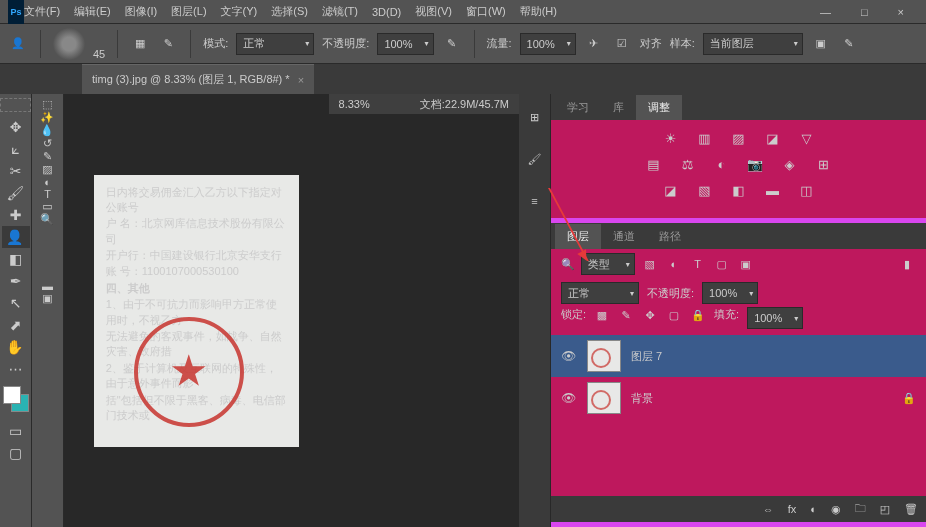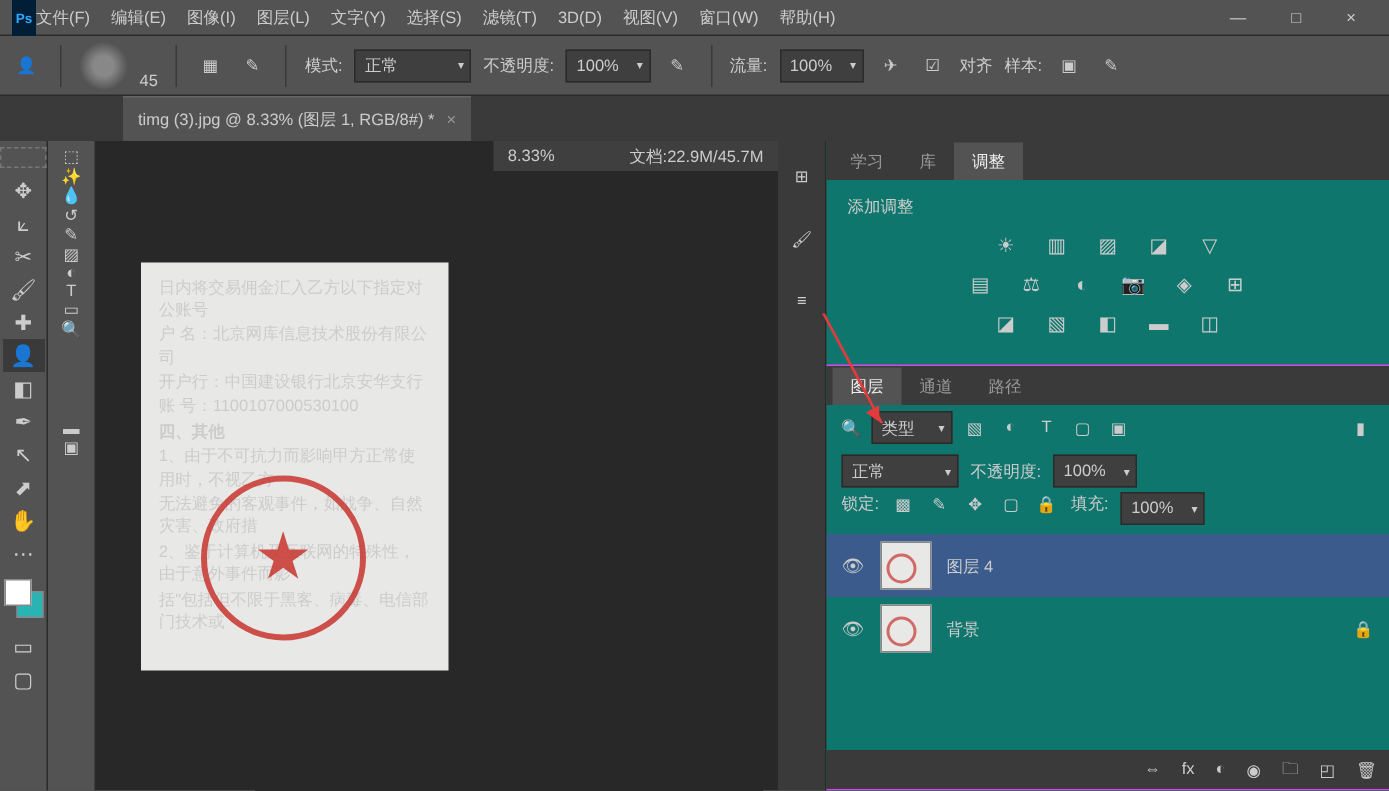--- a/index.html
+++ b/index.html
@@ -32,21 +32,21 @@
 .canvas-inner{flex:1;display:flex;align-items:center;justify-content:center;position:relative}
 .docimg{width:205px;height:272px;background:#e8e9e7;padding:10px 12px;font-size:4px;color:#333;line-height:1.4;position:relative;overflow:hidden}
 .docimg .line{display:block;margin-bottom:1px}
 .stamp{position:absolute;bottom:20px;left:40px;width:110px;height:110px;border:4px solid #c8352f;border-radius:50%;opacity:0.85}
 .stamp::before{content:"";position:absolute;top:50%;left:50%;width:35px;height:35px;background:#c8352f;transform:translate(-50%,-50%);clip-path:polygon(50% 0%,61% 35%,98% 35%,68% 57%,79% 91%,50% 70%,21% 91%,32% 57%,2% 35%,39% 35%)}
 .statusbar{height:20px;background:#3f3f3f;display:flex;align-items:center;padding:0 10px;gap:50px;font-size:10px}
 .rpanel{width:407px;background:#3a3a3a;display:flex;min-height:0}
 .rdock{width:32px;background:#3a3a3a;border-right:1px solid #282828;display:flex;flex-direction:column;align-items:center;padding-top:12px;gap:20px}
 .rdock .di{width:22px;height:22px;display:flex;align-items:center;justify-content:center}
 .rstack{flex:1;display:flex;flex-direction:column;min-height:0}
-.panel{border-bottom:1px solid #d946ef;background:#0f766e}
+.panel{border-bottom:5px solid #d946ef;background:#be185d}
 .ptabs{height:26px;background:#3a3a3a;display:flex;align-items:center;padding:0 4px;gap:0}
 .ptab{padding:5px 12px;font-size:11px;color:#999}
 .ptab.active{background:#535353;color:#eee}
 .pbody{padding:10px 14px}
 .adjtitle{margin-bottom:10px;font-size:11px}
 .adjrow{display:flex;gap:16px;justify-content:center;margin-bottom:10px}
 .adjrow span{width:18px;height:16px;display:flex;align-items:center;justify-content:center;font-size:13px}
 .layerpanel{flex:1;display:flex;flex-direction:column;min-height:0;position:relative}
 .arrow{position:absolute;top:-48px;left:-10px;width:80px;height:100px;pointer-events:none;z-index:10}
 .arrow::after{content:"";position:absolute;top:13px;left:7px;width:65px;height:73px;border-left:2px solid #e63a3a;transform:skewX(28deg);transform-origin:top left}
@@ -108,20 +108,23 @@
   <div class="tinybtn">✎</div>
   <div class="sep"></div>
   <span>流量:</span>
   <div class="dropdown sm">
       <span>100%</span>
     </div>
   <div class="tinybtn">✈</div>
   <div class="tinybtn">☑</div>
   <span>对齐</span>
   <span>样本:</span>
+  <div class="dropdown" style="min-width:100px">
+      <span>当前图层</span>
+    </div>
   <div class="tinybtn">▣</div>
   <div class="tinybtn">✎</div>
 </div>
 
 <div class="tabbar">
   <div class="doctab">
     <span>timg (3).jpg @ 8.33% (图层 1, RGB/8#) *</span>
     <span class="x">×</span>
   </div>
 </div>
@@ -193,21 +196,20 @@
       <div class="di">≡</div>
     </div>
     <div class="rstack">
       <div class="panel">
         <div class="ptabs">
           <div class="ptab">学习</div>
           <div class="ptab">库</div>
           <div class="ptab active">调整</div>
         </div>
         <div class="pbody">
-          <div class="adjtitle">添加调整</div>
           <div class="adjrow">
             <span>☀</span>
             <span>▥</span>
             <span>▨</span>
             <span>◪</span>
             <span>▽</span>
           </div>
           <div class="adjrow">
             <span>▤</span>
             <span>⚖</span>
@@ -263,21 +265,21 @@
           <span class="ic">🔒</span>
           <span>填充:</span>
           <div class="dropdown sm">
               <span>100%</span>
             </div>
         </div>
         <div class="layers">
           <div class="layer sel">
             <span class="eye">👁</span>
             <div class="thumb"></div>
-            <span>图层 4</span>
+            <span>图层 7</span>
           </div>
           <div class="layer">
             <span class="eye">👁</span>
             <div class="thumb"></div>
             <span>背景</span>
             <span class="lockic">🔒</span>
           </div>
         </div>
         <div class="lbbar">
           <span>⇔</span>

